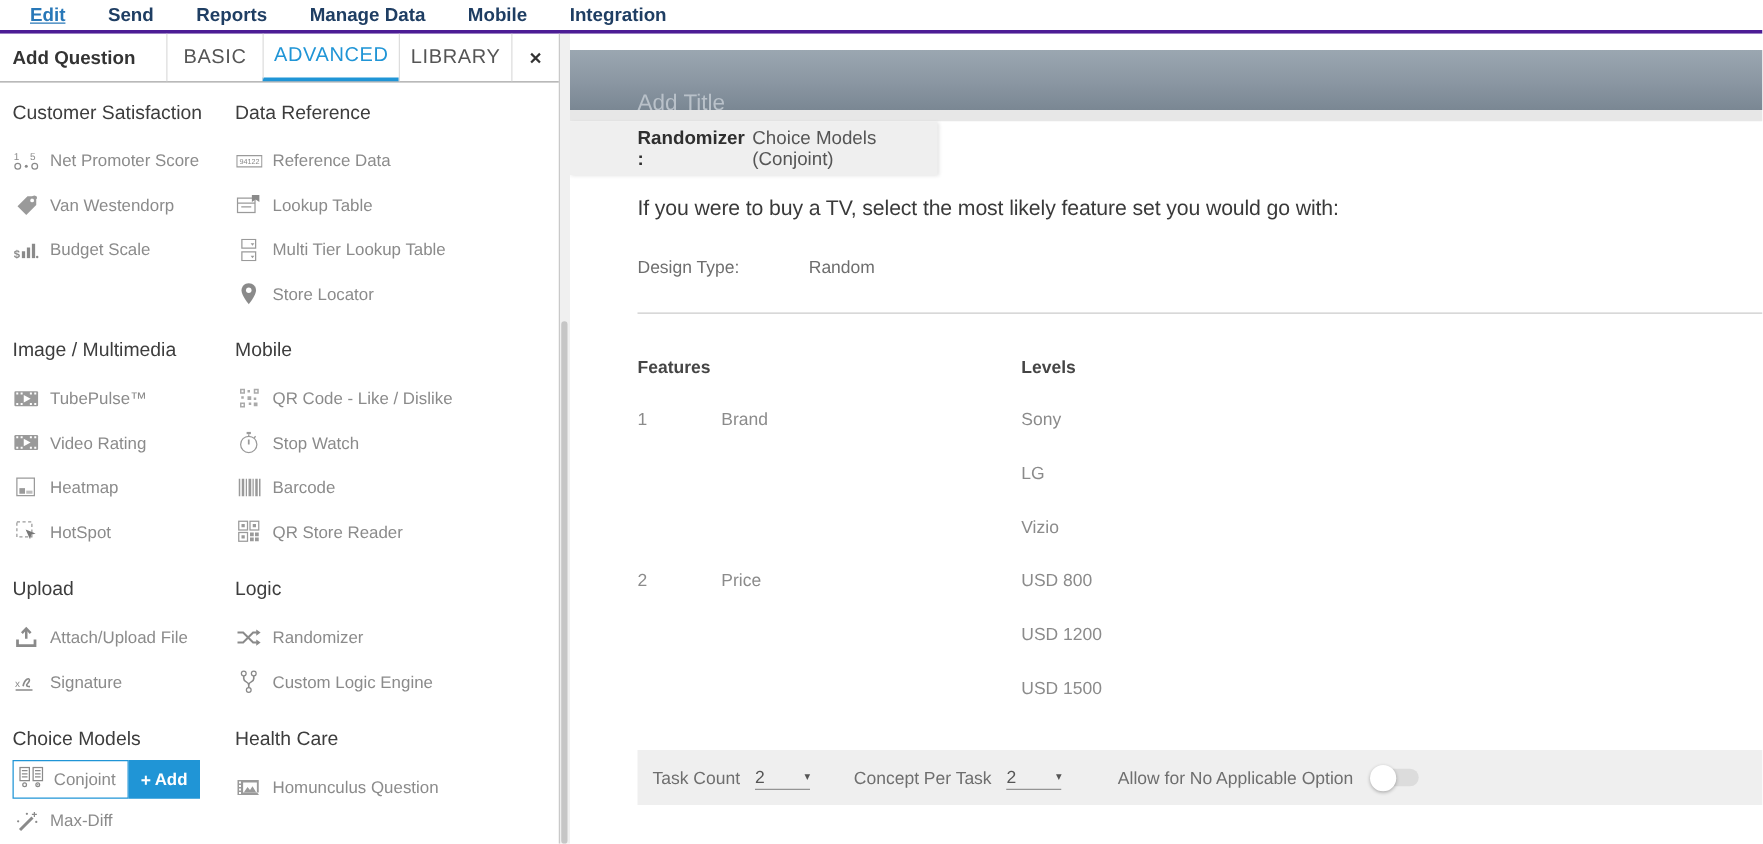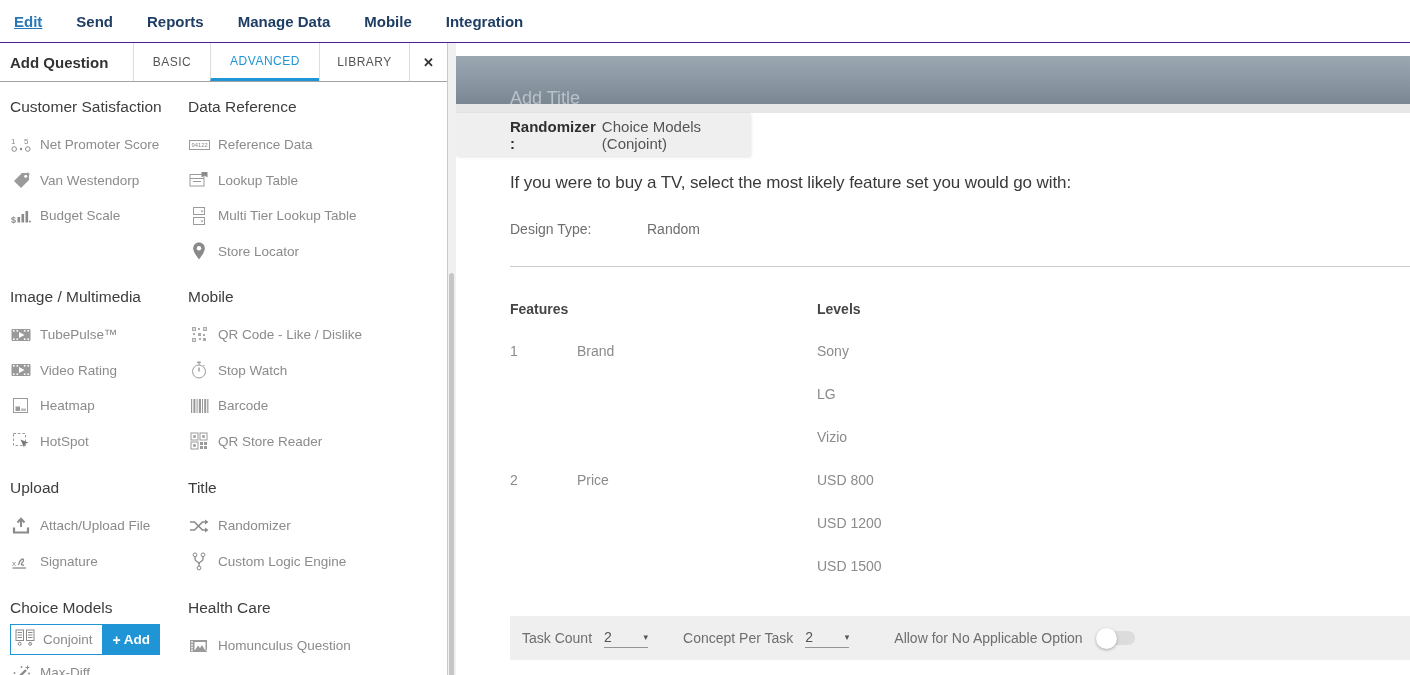--- a/index.html
+++ b/index.html
@@ -1,35 +1,35 @@
 <!DOCTYPE html>
 <html style="--accent: #2095d6; --nav-link: #1f3e63; --nav-active: #2878b8; --titlebar-top: #9ba7b1; --titlebar-bottom: #7a8793;"><head>
 <meta charset="utf-8">
 <style>
   * { box-sizing: border-box; margin: 0; padding: 0; }
   html,body { width:1410px; height:675px; overflow:hidden; background:#fff;
     font-family:"Liberation Sans", sans-serif; }
 
   
-  .topnav { height:43px; display:flex; align-items:center; gap:34px;
-    padding-left:14px; border-bottom:1px solid #4c1d95; background:#fff; }
+  .topnav { height:27px; display:flex; align-items:center; gap:34px;
+    padding-left:24px; border-bottom:3px solid #4c1d95; background:#fff; }
   .topnav a { font-size:15px; font-weight:600; color:var(--nav-link);
     text-decoration:none; cursor:pointer; white-space:nowrap; }
   .topnav a.active { color:var(--nav-active); text-decoration:underline; }
 
   .main { display:flex; height:648px; }
 
   
   .left-panel { width:448px; border-right:1px solid #c9c9c9; background:#fff;
     display:flex; flex-direction:column; }
   .panel-header { display:flex; height:39px; border-bottom:1px solid #a3a3a3; }
   .panel-title { flex:1; display:flex; align-items:center; padding-left:10px;
     font-size:15px; font-weight:bold; color:#333; }
   .tab { display:flex; align-items:center; justify-content:center;
-    border-left:1px solid #ddd; font-size:12px; letter-spacing:.5px;
+    border-left:1px solid #ddd; font-size:16px; letter-spacing:.5px;
     color:#555; cursor:pointer; position:relative; }
   .tab.basic { width:77px; } .tab.advanced { width:109px; } .tab.library { width:90px; }
   .tab.active { color:var(--accent); border-bottom:3px solid var(--accent); }
   .tab-close { width:38px; display:flex; align-items:center; justify-content:center;
     border-left:1px solid #ddd; cursor:pointer; font-size:13px; font-weight:bold; color:#333; }
 
   .sections { display:grid; grid-template-columns:178px 1fr;
     grid-template-rows:190px 191px 120px auto; padding:15px 0 0 10px; }
   .section h3 { font-size:15.5px; font-weight:400; color:#3d3d3d;
     line-height:20px; margin-bottom:10px; }
@@ -341,21 +341,21 @@
                 <text x="0" y="13.5" font-size="8" fill="#8a8a8a">x</text>
                 <path d="M6.5 13 C7.5 7 12 5.5 11.5 8.5 c-0.4 2.4 -3.6 3 -1.5 4.5 l2 0.3" stroke="#8a8a8a" stroke-width="1.3" fill="none"></path>
                 <line x1="0.5" y1="16" x2="14" y2="16" stroke="#8a8a8a" stroke-width="1.3"></line>
               </svg>
           </span>
           <span>Signature</span>
         </div>
       </section>
 
       <section class="section">
-        <h3>Title</h3>
+        <h3>Logic</h3>
         <div class="item">
           <span class="icon">
             <svg width="20" height="16" viewBox="0 0 20 16">
                 <path d="M1 4 h4.5 l8 8 h3" stroke="#8a8a8a" stroke-width="1.6" fill="none"></path>
                 <path d="M1 12 h4.5 l8 -8 h3" stroke="#8a8a8a" stroke-width="1.6" fill="none"></path>
                 <path d="M16 1.5 l3.5 2.5 -3.5 2.5 Z" fill="#8a8a8a"></path>
                 <path d="M16 9.5 l3.5 2.5 -3.5 2.5 Z" fill="#8a8a8a"></path>
               </svg>
           </span>
           <span>Randomizer</span>

